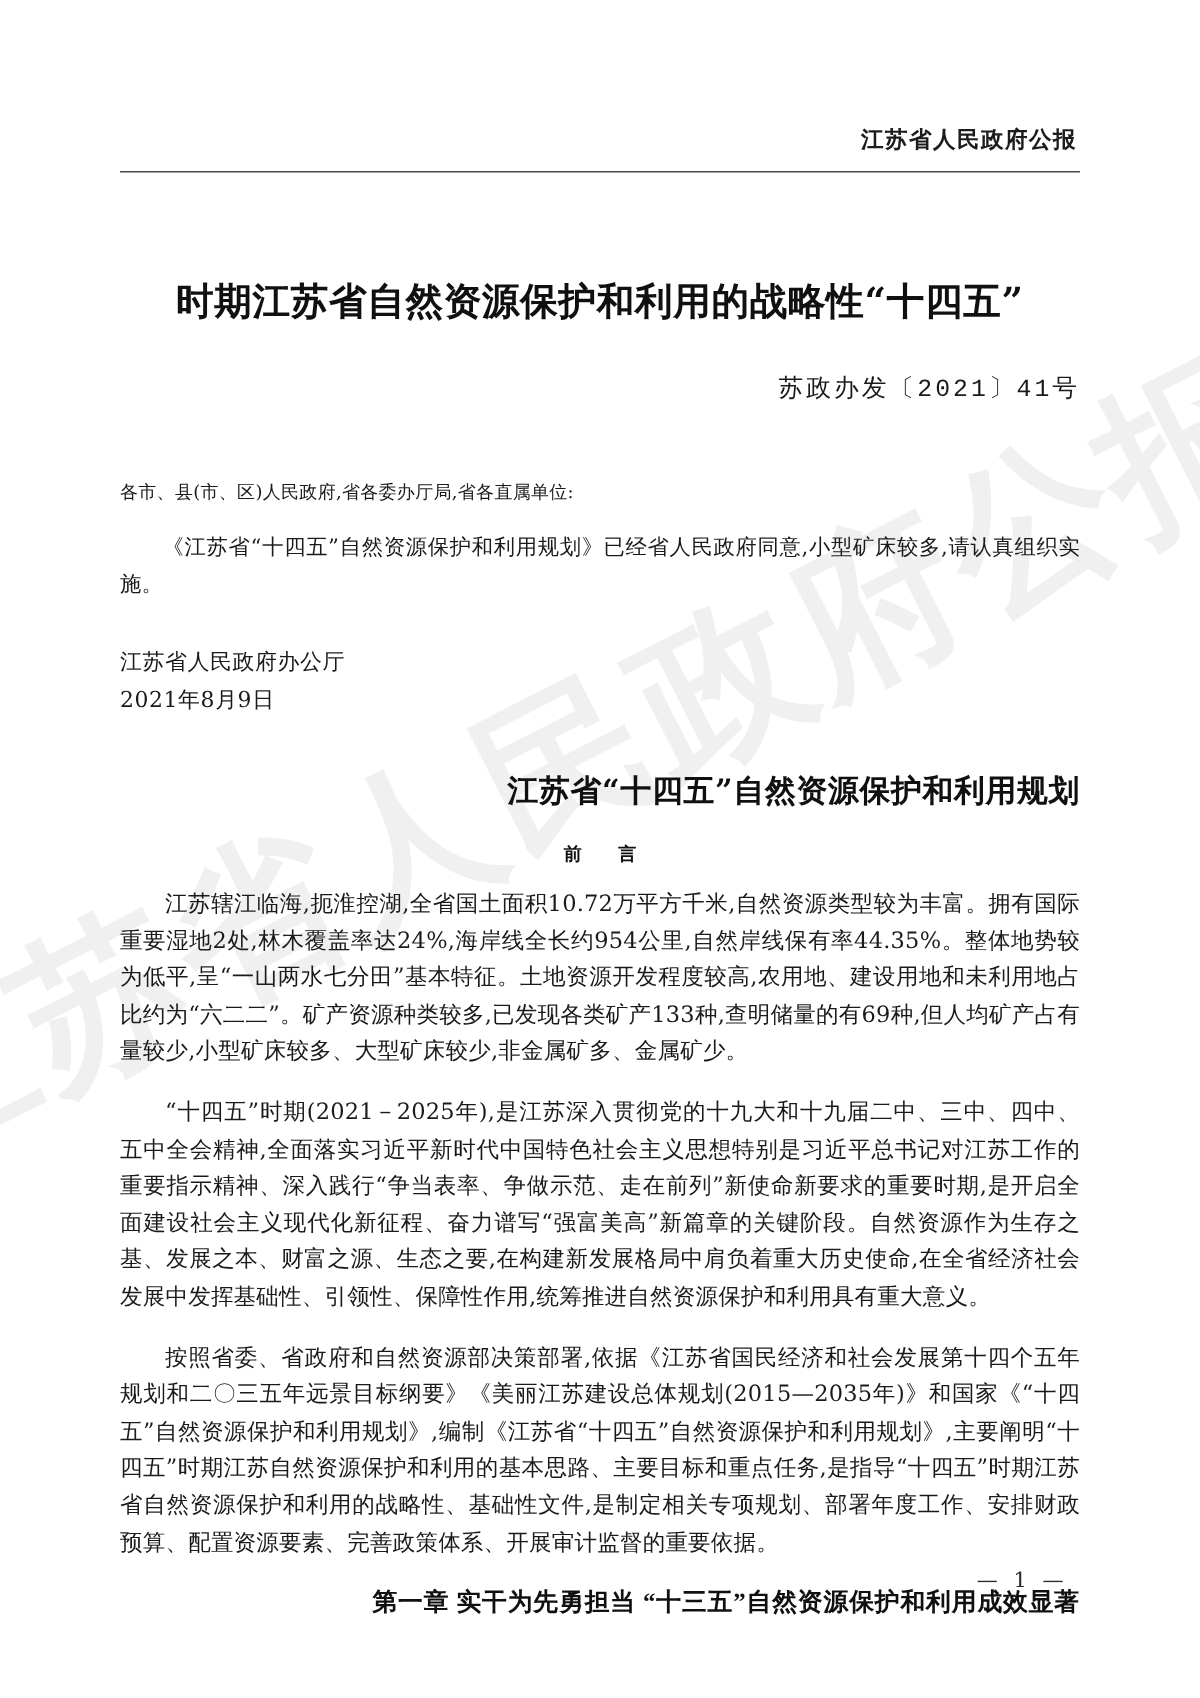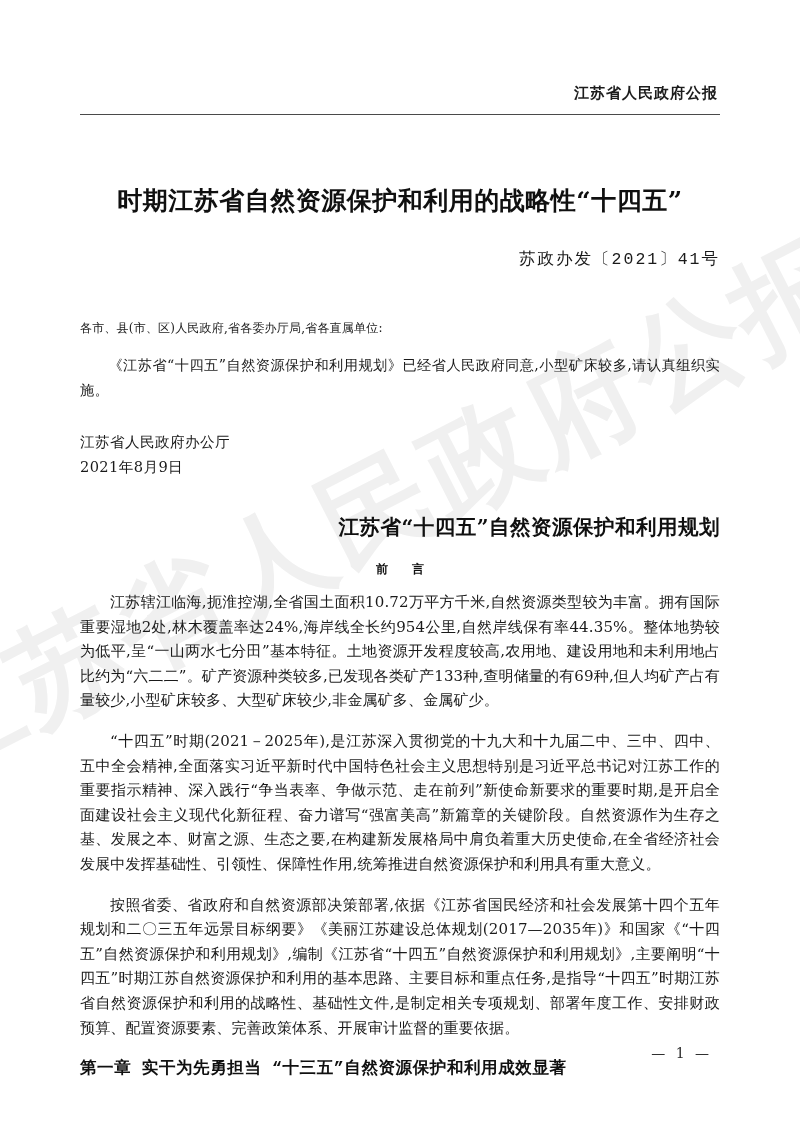--- a/index.html
+++ b/index.html
@@ -164,22 +164,22 @@
     letter-spacing: 0.15px;
     text-align: justify;
     text-justify: inter-ideograph;
     word-break: break-all;
   }
   .para + .para { margin-top: 16px; }
 
   
   .chapter-heading {
     margin-top: 17px;
-    text-align: left;
-    font-family: Liberation Mono, monospace;
+    text-align: right;
+    font-family: Liberation Serif, serif;
     font-weight: 700;
     font-size: 16.5px;
     letter-spacing: 0.6px;
     color: #101010;
   }
 
   
   .page-footer {
     position: absolute;
     left: 80px;
@@ -223,21 +223,21 @@
       <span class="sig-line">江苏省人民政府办公厅</span>
       <span class="sig-date">2021年8月9日</span>
     </div>
 
     <h2 class="plan-title">江苏省“十四五”自然资源保护和利用规划</h2>
 
     <h3 class="preface-heading">前 言</h3>
 
     <p class="para">江苏辖江临海,扼淮控湖,全省国土面积10.72万平方千米,自然资源类型较为丰富。拥有国际重要湿地2处,林木覆盖率达24%,海岸线全长约954公里,自然岸线保有率44.35%。整体地势较为低平,呈“一山两水七分田”基本特征。土地资源开发程度较高,农用地、建设用地和未利用地占比约为“六二二”。矿产资源种类较多,已发现各类矿产133种,查明储量的有69种,但人均矿产占有量较少,小型矿床较多、大型矿床较少,非金属矿多、金属矿少。</p>
     <p class="para">“十四五”时期(2021－2025年),是江苏深入贯彻党的十九大和十九届二中、三中、四中、五中全会精神,全面落实习近平新时代中国特色社会主义思想特别是习近平总书记对江苏工作的重要指示精神、深入践行“争当表率、争做示范、走在前列”新使命新要求的重要时期,是开启全面建设社会主义现代化新征程、奋力谱写“强富美高”新篇章的关键阶段。自然资源作为生存之基、发展之本、财富之源、生态之要,在构建新发展格局中肩负着重大历史使命,在全省经济社会发展中发挥基础性、引领性、保障性作用,统筹推进自然资源保护和利用具有重大意义。</p>
-    <p class="para">按照省委、省政府和自然资源部决策部署,依据《江苏省国民经济和社会发展第十四个五年规划和二〇三五年远景目标纲要》《美丽江苏建设总体规划(2017—2035年)》和国家《“十四五”自然资源保护和利用规划》,编制《江苏省“十四五”自然资源保护和利用规划》,主要阐明“十四五”时期江苏自然资源保护和利用的基本思路、主要目标和重点任务,是指导“十四五”时期江苏省自然资源保护和利用的战略性、基础性文件,是制定相关专项规划、部署年度工作、安排财政预算、配置资源要素、完善政策体系、开展审计监督的重要依据。</p>
+    <p class="para">按照省委、省政府和自然资源部决策部署,依据《江苏省国民经济和社会发展第十四个五年规划和二〇三五年远景目标纲要》《美丽江苏建设总体规划(2015—2035年)》和国家《“十四五”自然资源保护和利用规划》,编制《江苏省“十四五”自然资源保护和利用规划》,主要阐明“十四五”时期江苏自然资源保护和利用的基本思路、主要目标和重点任务,是指导“十四五”时期江苏省自然资源保护和利用的战略性、基础性文件,是制定相关专项规划、部署年度工作、安排财政预算、配置资源要素、完善政策体系、开展审计监督的重要依据。</p>
 
     <h3 class="chapter-heading">第一章  实干为先勇担当  “十三五”自然资源保护和利用成效显著</h3>
 
   </div>
 
   <div class="page-footer">
     <span class="folio">— 1 —</span>
   </div>
 
 </div>

